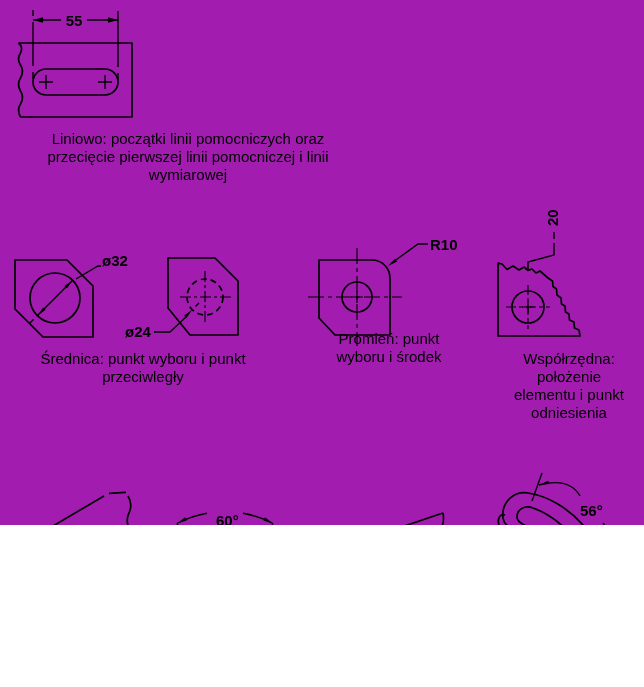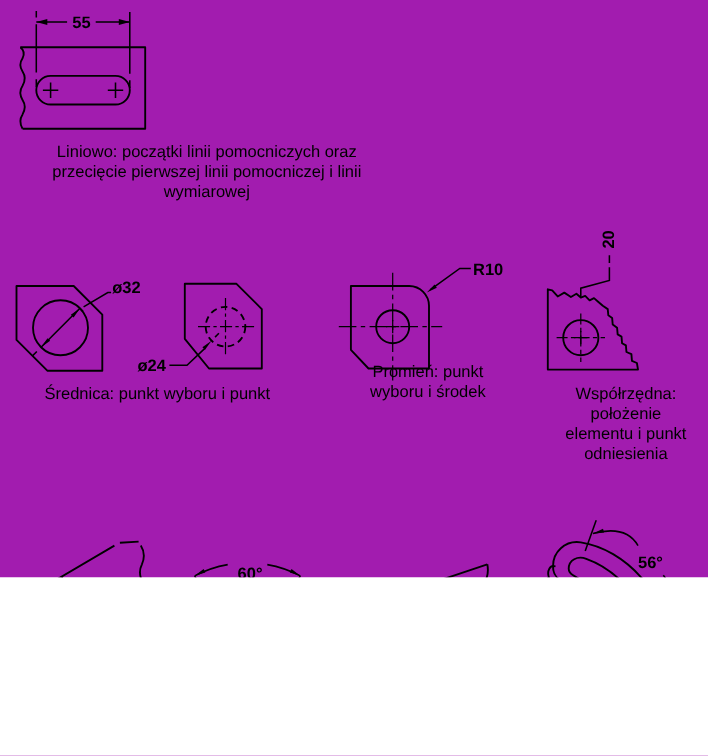--- a/index.html
+++ b/index.html
@@ -170,20 +170,21 @@
   </svg>
 
   <div class="caption" style="left:18px;top:130px;width:340px">
     <div>Liniowo: początki linii pomocniczych oraz</div>
     <div>przecięcie pierwszej linii pomocniczej i linii</div>
     <div>wymiarowej</div>
   </div>
 
   <div class="caption" style="left:18px;top:350px;width:250px">
     <div>Średnica: punkt wyboru i punkt</div>
+    <div>przeciwległy</div>
   </div>
 
   <div class="caption" style="left:319px;top:330px;width:140px">
     <div>Promień: punkt</div>
     <div>wyboru i środek</div>
   </div>
 
   <div class="caption" style="left:499px;top:350px;width:140px">
     <div>Współrzędna:</div>
     <div>położenie</div>

